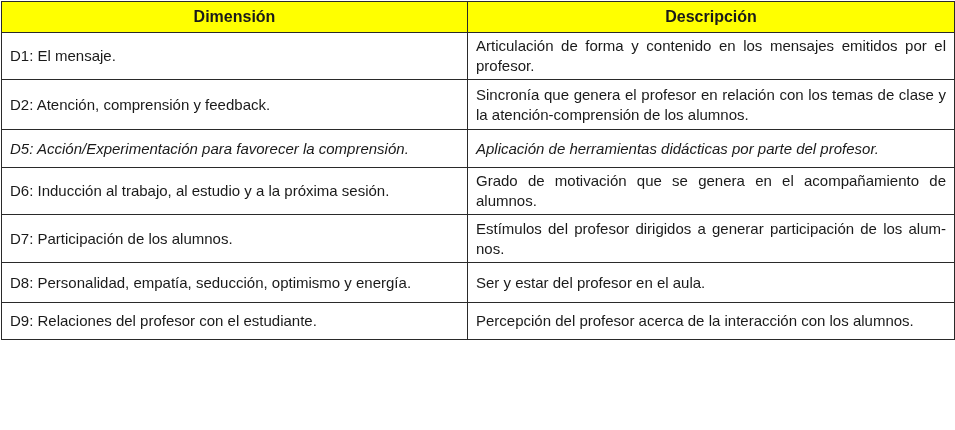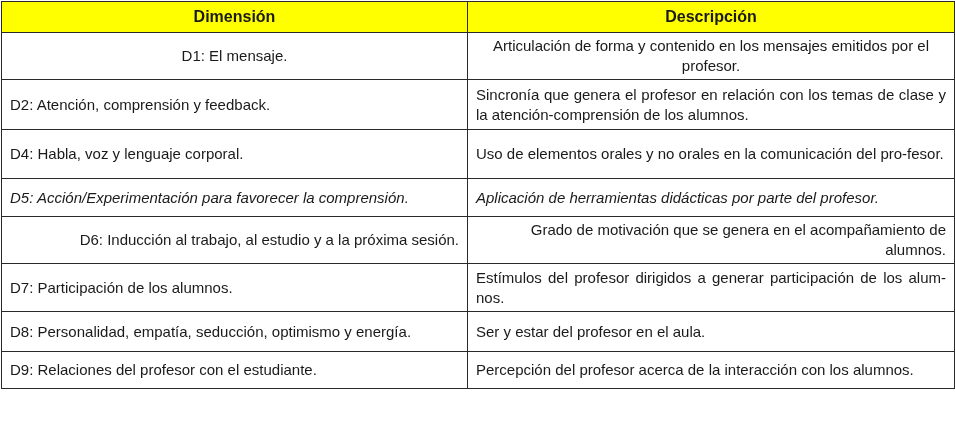--- a/index.html
+++ b/index.html
@@ -25,26 +25,26 @@
       background: #ffff00;
       font-weight: bold;
       font-size: 16px;
       text-align: center;
       height: 30px;
       padding: 0;
       color: #1a1a1a;
     }
     td { padding: 2px 8px 2px 8px; text-align: left; }
     td.desc { text-align: justify; }
-    tr.r1 td { height: 42px; text-align: center; }
+    tr.r1 td { height: 42px; }
     tr.r2 td { height: 45px; }
     tr.r3 td { height: 36px; }
     tr.r4 td { height: 44px; }
     tr.r5 td { height: 33px; font-style: italic; }
-    tr.r6 td { height: 42px; text-align: right; }
+    tr.r6 td { height: 42px; }
     tr.r7 td { height: 43px; }
     tr.r8 td { height: 35px; }
     tr.r9 td { height: 32px; margin-top: 13px; }
   </style>
 </head>
 <body>
 
 <table>
   <colgroup>
       <col class="c1">
@@ -58,24 +58,20 @@
   </thead>
   <tbody>
     <tr class="r1">
       <td>D1: El mensaje.</td>
       <td class="desc">Articulación de forma y contenido en los mensajes emitidos por el profesor.</td>
     </tr>
     <tr class="r2">
       <td>D2: Atención, comprensión y feedback.</td>
       <td class="desc">Sincronía que genera el profesor en relación con los temas de clase y la atención-comprensión de los alumnos.</td>
     </tr>
-    <tr class="r4">
-      <td>D4: Habla, voz y lenguaje corporal.</td>
-      <td class="desc">Uso de elementos orales y no orales en la comunicación del pro-fesor.</td>
-    </tr>
     <tr class="r5">
       <td>D5: Acción/Experimentación para favorecer la comprensión.</td>
       <td class="desc">Aplicación de herramientas didácticas por parte del profesor.</td>
     </tr>
     <tr class="r6">
       <td>D6: Inducción al trabajo, al estudio y a la próxima sesión.</td>
       <td class="desc">Grado de motivación que se genera en el acompañamiento de alumnos.</td>
     </tr>
     <tr class="r7">
       <td>D7: Participación de los alumnos.</td>

